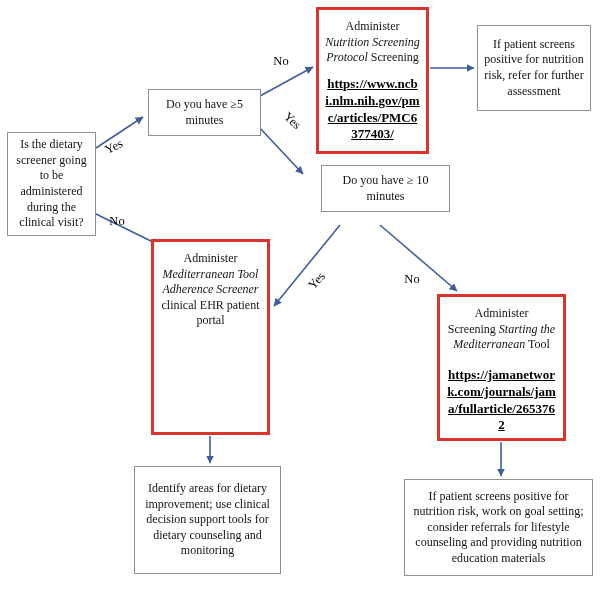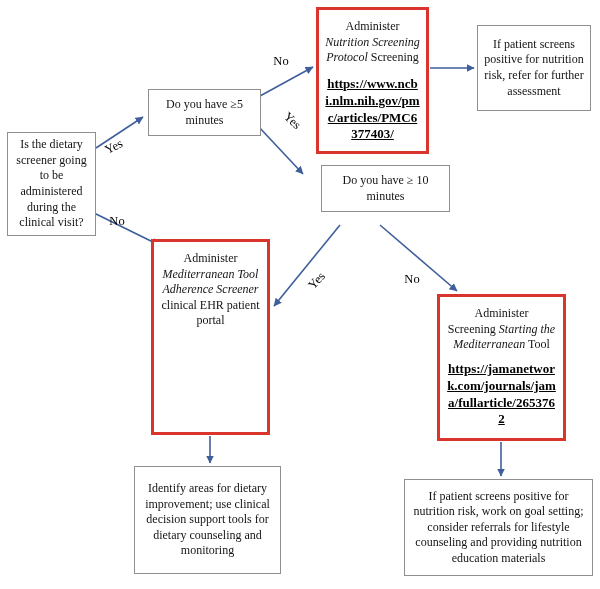--- a/index.html
+++ b/index.html
@@ -109,21 +109,21 @@
     </div>
   </div>
 
   <div class="box red topalign" style="left:437px; top:294px; width:129px; height:147px;">
     <div class="node-text">
       <span class="blk">Administer</span>
       <span>Screening</span>
       <span class="it">Starting the Mediterranean</span>
       <span>Tool</span>
     </div>
-    <a class="link" style="margin-top:8px;">https://jamanetwork.com/journals/jama/fullarticle/2653762</a>
+    <a class="link" style="margin-top:14px;">https://jamanetwork.com/journals/jama/fullarticle/2653762</a>
   </div>
 
   <div class="box" style="left:404px; top:479px; width:189px; height:97px;">
     <span>If patient screens positive for nutrition risk, work on goal setting; consider referrals for lifestyle counseling and providing nutrition education materials</span>
   </div>
 
   <div class="box" style="left:134px; top:466px; width:147px; height:108px;">
     <span>Identify areas for dietary improvement; use clinical decision support tools for dietary counseling and monitoring</span>
   </div>
 

